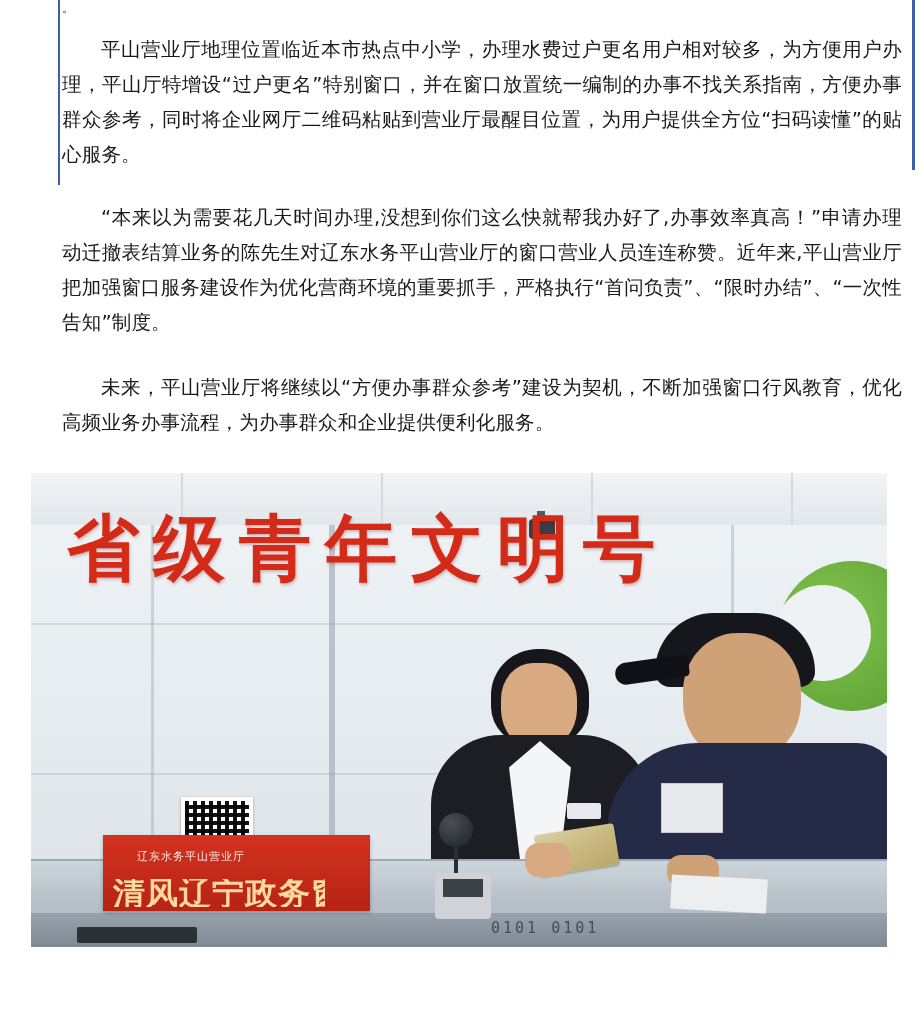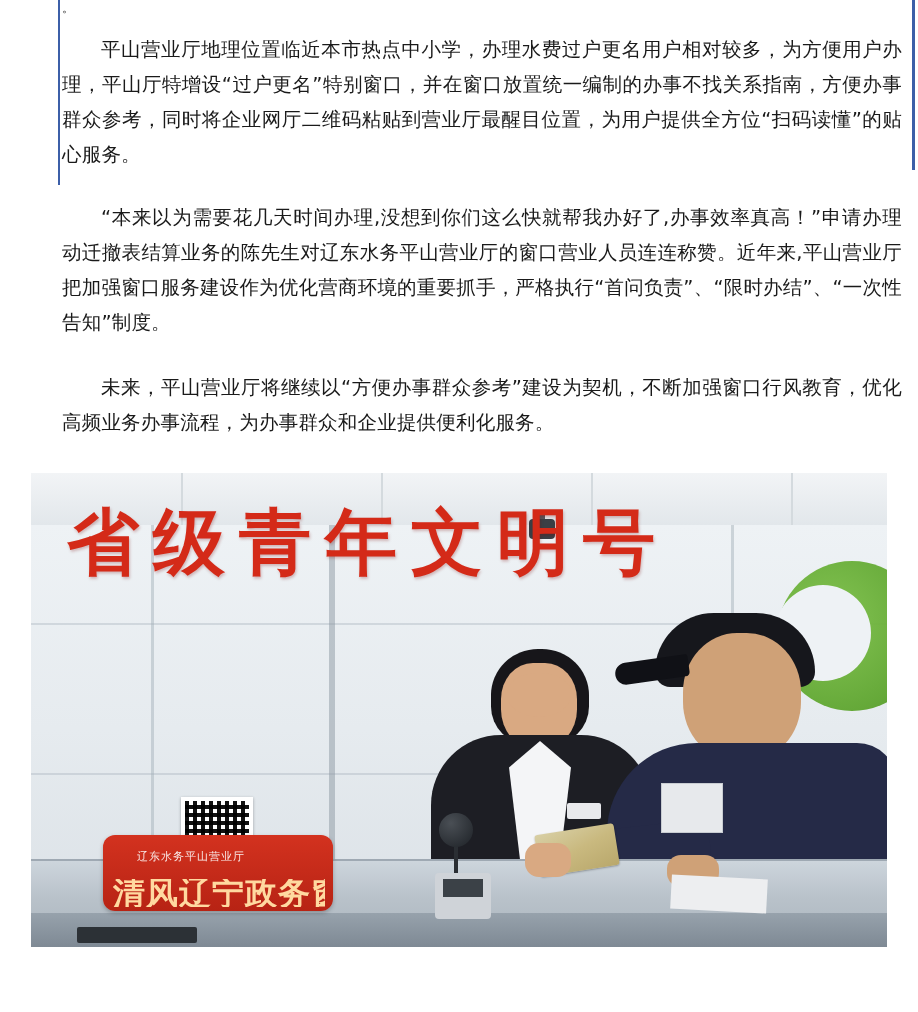--- a/index.html
+++ b/index.html
@@ -109,21 +109,21 @@
   .banner-text {
     position: absolute;
     left: 36px;
     top: 32px;
     width: 660px;
     color: #d42a18;
     font-size: 72px;
     line-height: 86px;
     letter-spacing: 14px;
     font-weight: 700;
-    font-family: Liberation Mono, monospace;
+    font-family: Liberation Sans, sans-serif;
     text-shadow: 1px 2px 3px rgba(120,0,0,.25);
     white-space: nowrap;
   }
   .green-arc {
     position: absolute;
     right: -40px;
     top: 88px;
     width: 150px;
     height: 150px;
     border-radius: 50%;
@@ -169,24 +169,24 @@
   }
   .counter-front {
     position: absolute;
     left: 0; bottom: 0; width: 100%; height: 34px;
     background: linear-gradient(180deg, #97a2ac 0%, #7e8994 100%);
   }
   .red-sign {
     position: absolute;
     left: 72px;
     bottom: 36px;
-    width: 230px;
+    width: 267px;
     height: 76px;
     background: linear-gradient(180deg, #d3321f 0%, #b72314 100%);
-    border-radius: 12px;
+    border-radius: 0;
     box-shadow: 0 2px 4px rgba(0,0,0,.25);
   }
   .red-sign-title {
     position: absolute;
     left: 10px;
     bottom: 4px;
     width: 212px;
     color: #ffd9a0;
     font-size: 32px;
     line-height: 28px;
@@ -493,18 +493,19 @@
 
       <div class="qr"></div>
 
       <div class="red-sign">
         <div class="red-sign-sub">辽东水务平山营业厅</div>
         <div class="red-sign-title">清风辽宁政务窗口</div>
       </div>
 
       <div class="terminal"></div>
       <div class="terminal-screen"></div>
+      <div class="digit-strip">0101 0101</div>
       <div class="keyboard"></div>
 
     </div>
   </figure>
 
 </div>
 
 </body></html>

